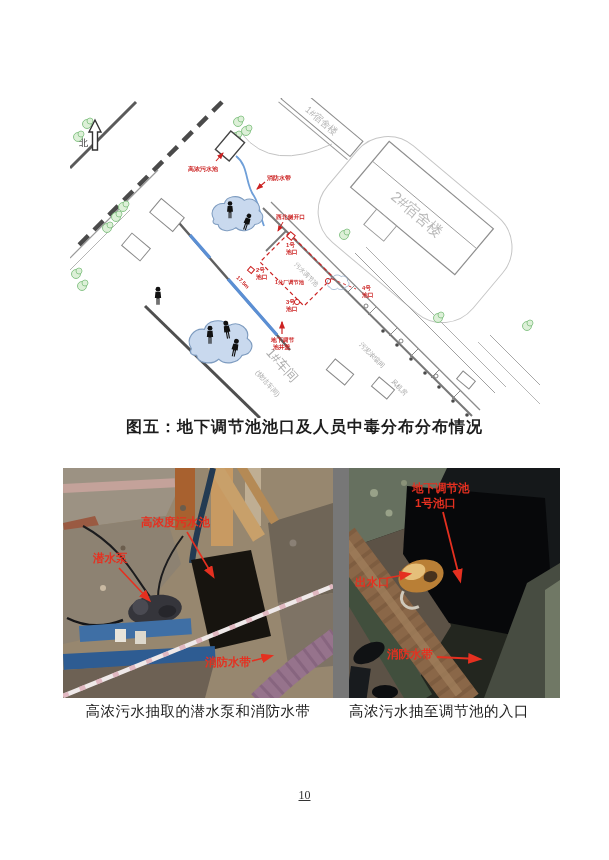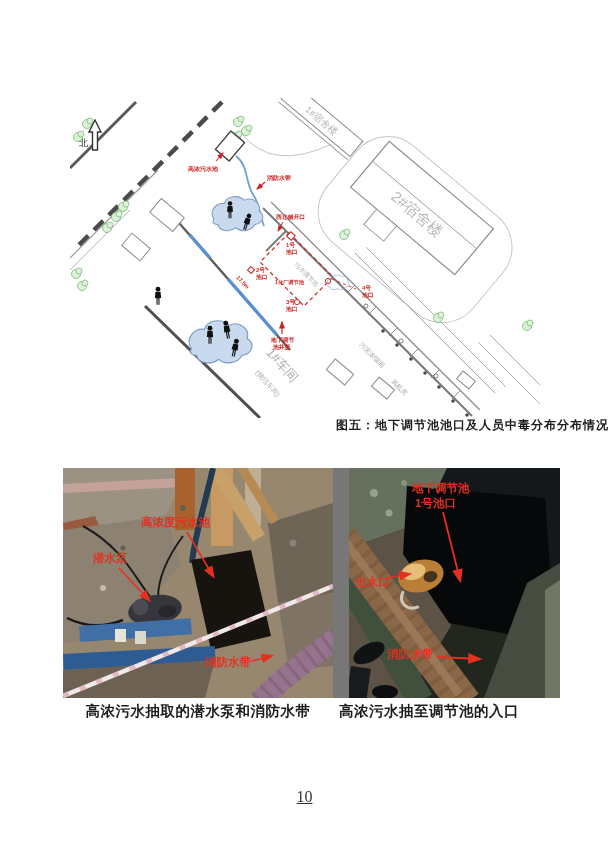--- a/index.html
+++ b/index.html
@@ -1,31 +1,31 @@
 <!DOCTYPE html>
 <html><head>
 <meta charset="utf-8">
 <style>
   html,body{margin:0;padding:0;}
   body{width:609px;height:860px;background:#ffffff;position:relative;overflow:hidden;
        font-family:"Liberation Serif","DejaVu Serif",serif;}
   .page{position:absolute;inset:0;background:#ffffff;}
   .siteplan{position:absolute;left:70px;top:98px;width:470px;height:320px;}
-  .fig-caption{position:absolute;left:0;top:417px;width:609px;text-align:right;
-       font-size:12px;font-weight:bold;color:#1c1c1c;letter-spacing:1px;}
+  .fig-caption{position:absolute;left:0;top:417px;width:609px;text-align:center;
+       font-size:16px;font-weight:bold;color:#1c1c1c;letter-spacing:1px;}
   .photo{position:absolute;top:468px;height:230px;overflow:hidden;background:#777;}
   .photo-left{left:63px;width:312px;}
   .photo-right{left:349px;width:211px;}
   .photo svg{display:block;}
   .photo-cap{position:absolute;top:702px;height:20px;text-align:center;
-       font-size:14.5px;color:#1c1c1c;letter-spacing:0.5px;font-weight:bold;}
+       font-size:14.5px;color:#1c1c1c;letter-spacing:0.5px;}
   .cap-left{left:63px;width:270px;}
-  .cap-right{left:320px;width:218px;}
+  .cap-right{left:330px;width:218px;}
   .page-number{position:absolute;left:0;top:788px;width:609px;text-align:center;
-       font-size:16px;color:#333;text-decoration:underline;}
+       font-size:12px;color:#333;text-decoration:underline;}
   .dlabel{font-family:"Liberation Sans","DejaVu Sans",sans-serif;}
   text{user-select:none;}
 </style>
 </head>
 <body>
 
 <div class="page">
 
   <svg class="siteplan" viewBox="0 0 470 320">
     <defs>

